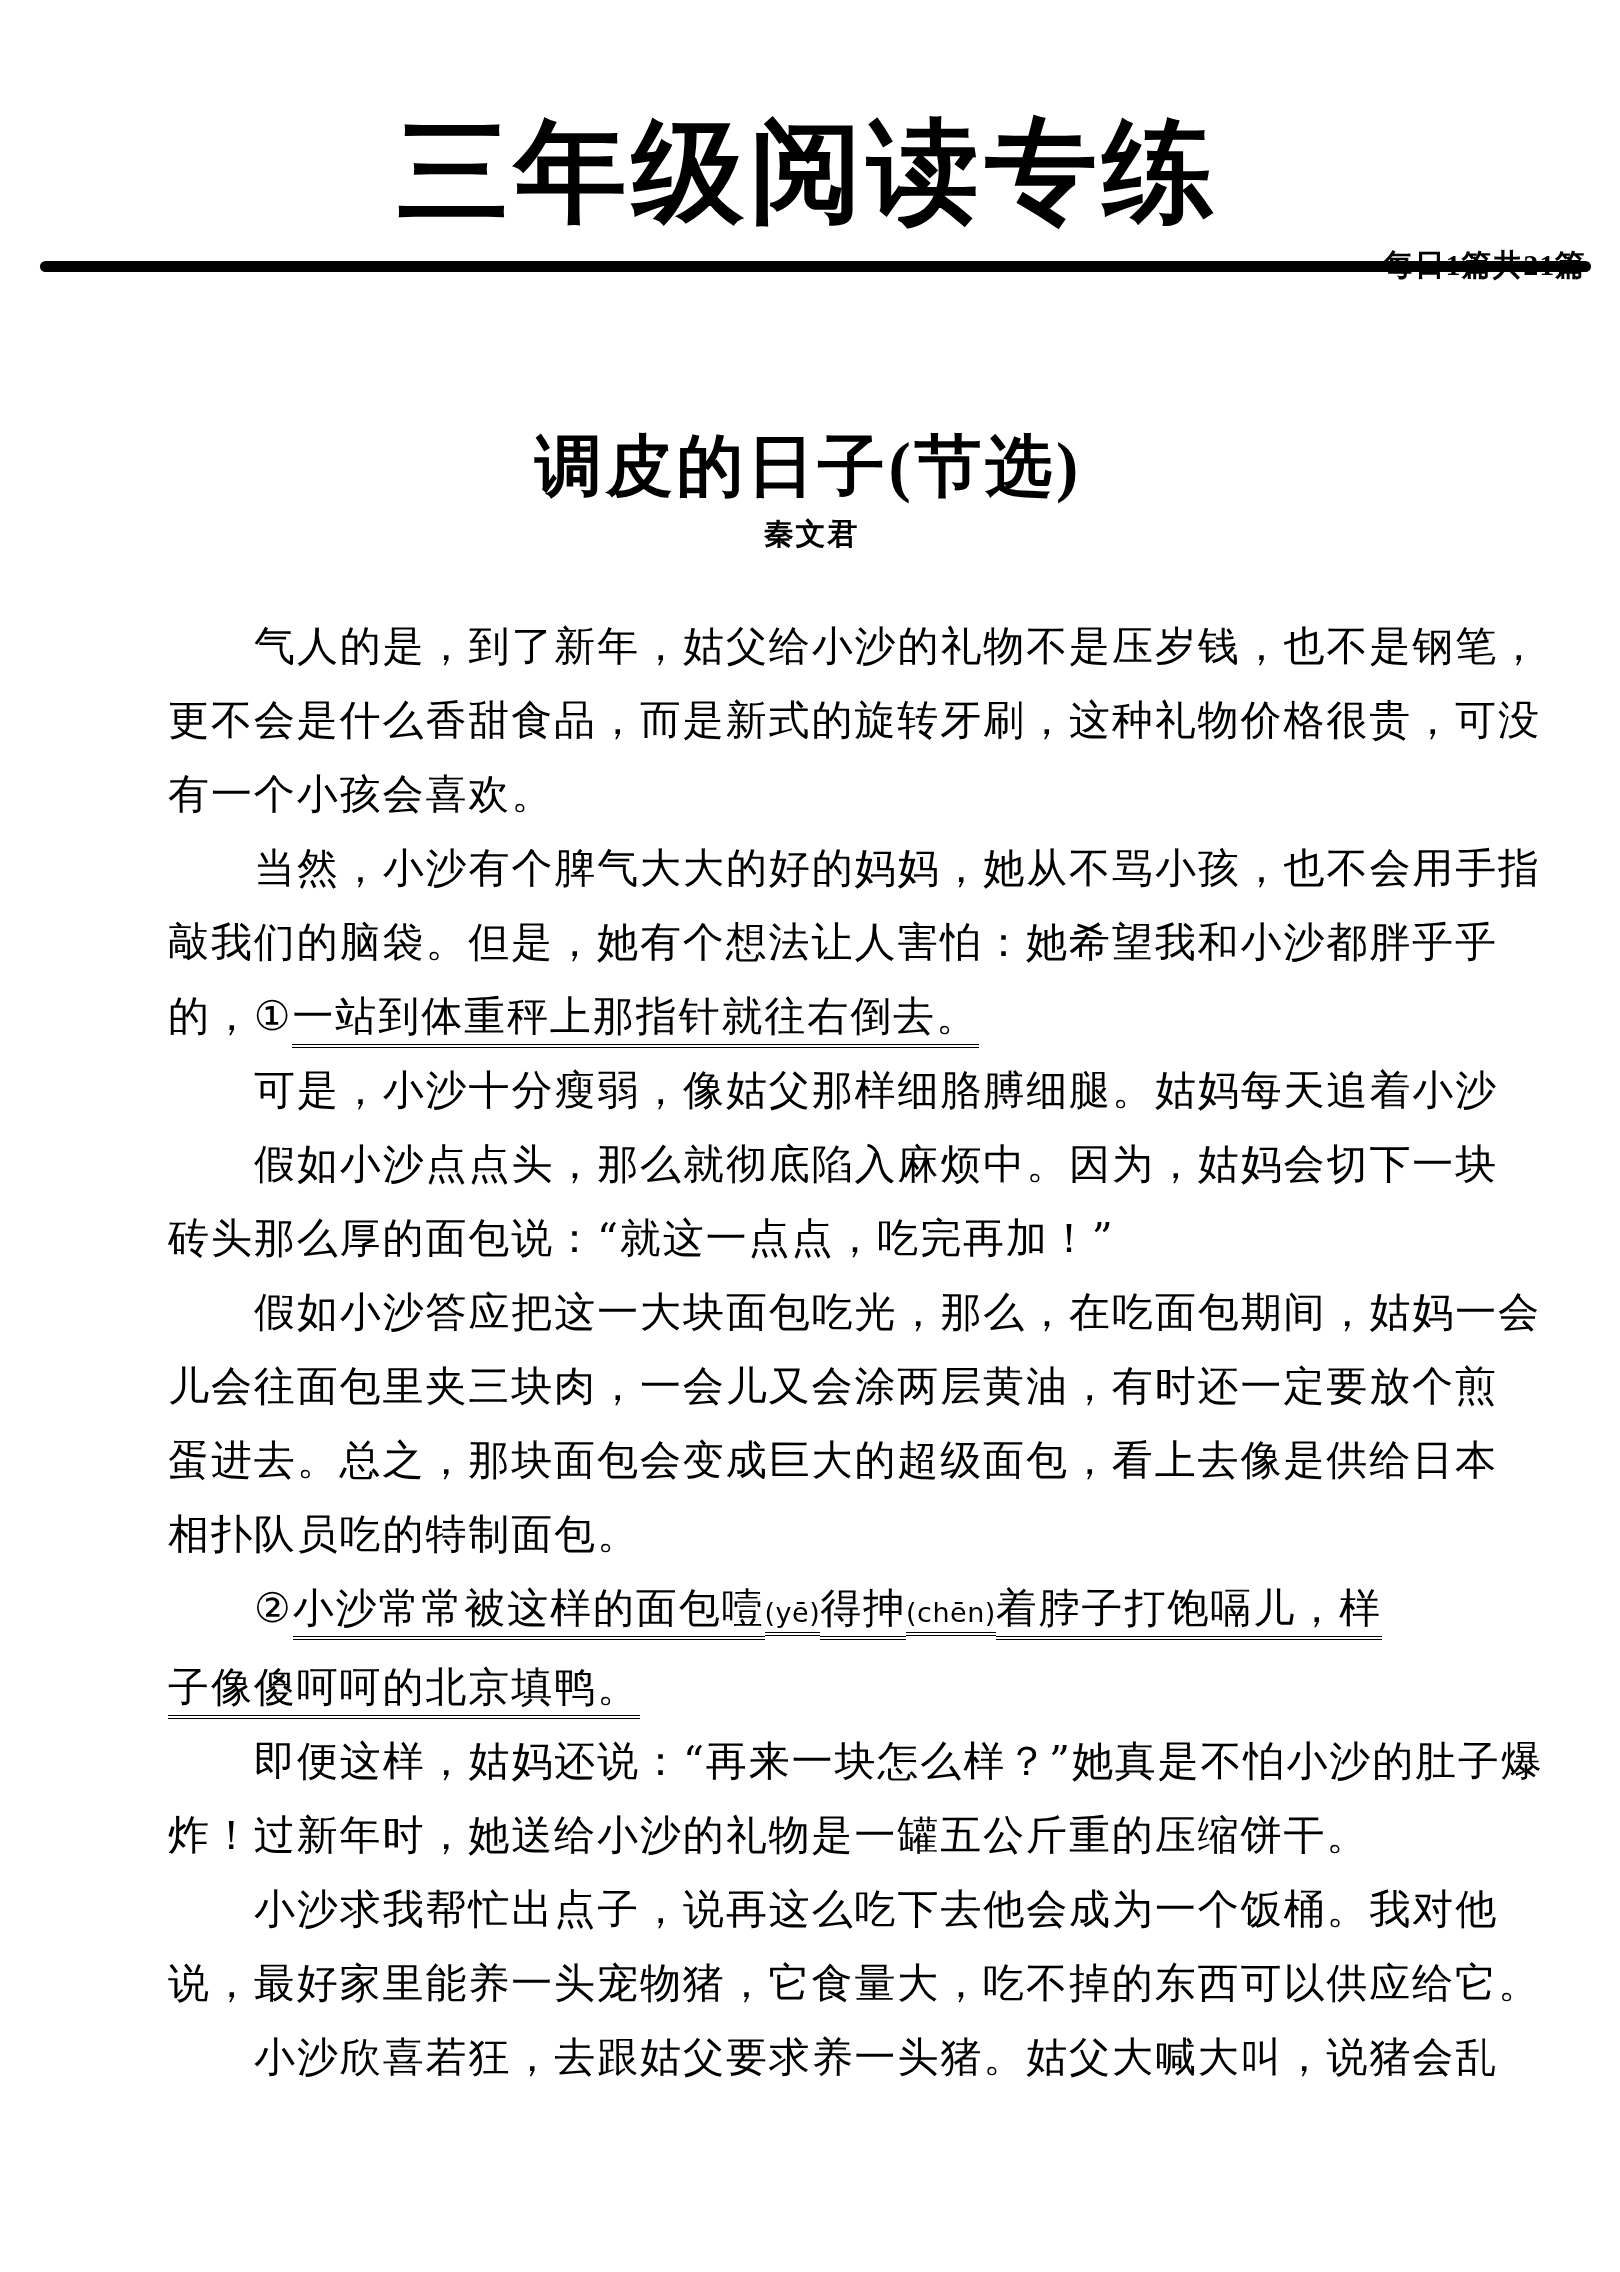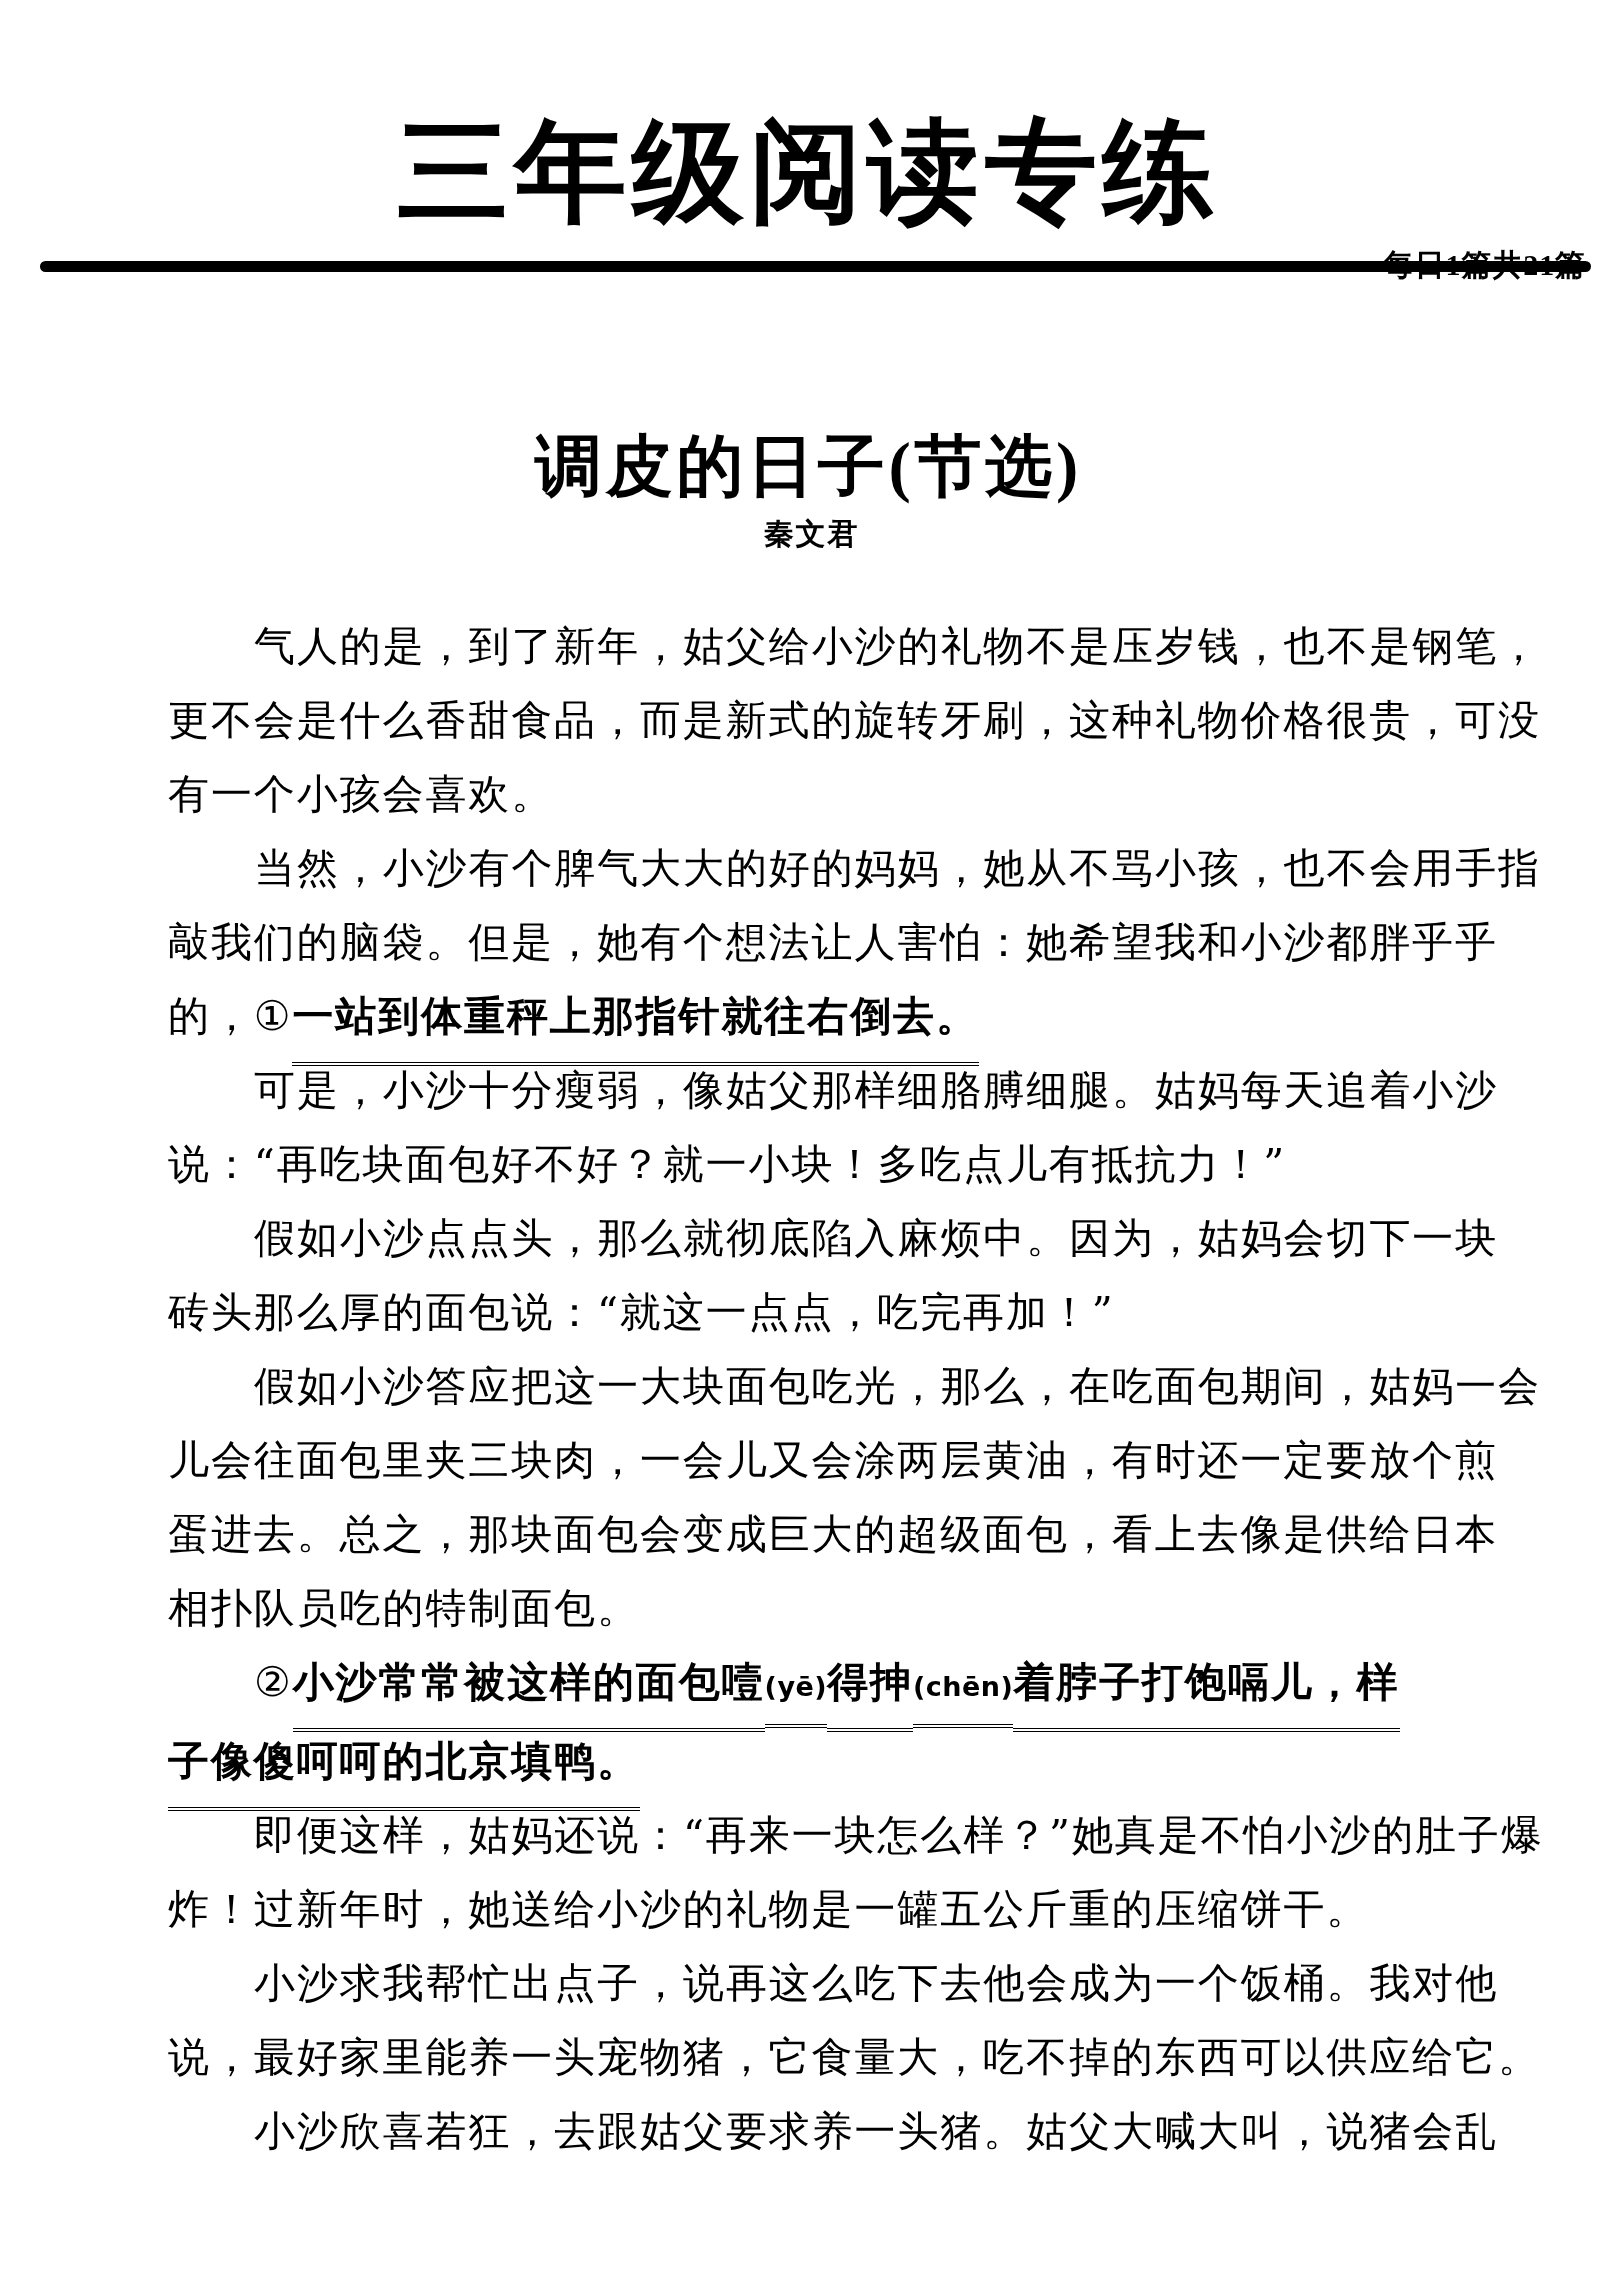--- a/index.html
+++ b/index.html
@@ -93,22 +93,21 @@
   }
   .line {
     white-space: nowrap;
   }
   .line.indent {
     text-indent: 86px;
   }
   .seg { }
   .u {
     border-bottom: 4.7px double #000000;
-    padding-bottom: 22px;
-    font-weight: bold;
+    padding-bottom: 4px;
   }
   .py {
     font-family: "DejaVu Sans", sans-serif;
     font-size: 27px;
     letter-spacing: 0.5px;
   }
   .num {
     font-family: "DejaVu Sans", sans-serif;
   }
 </style>
@@ -128,21 +127,20 @@
   <div class="article-author">秦文君</div>
 
   <div class="article-body" id="article-body">
       <div class="line indent"><span class="seg">气人的是，到了新年，姑父给小沙的礼物不是压岁钱，也不是钢笔，</span></div>
       <div class="line"><span class="seg">更不会是什么香甜食品，而是新式的旋转牙刷，这种礼物价格很贵，可没</span></div>
       <div class="line"><span class="seg">有一个小孩会喜欢。</span></div>
       <div class="line indent"><span class="seg">当然，小沙有个脾气大大的好的妈妈，她从不骂小孩，也不会用手指</span></div>
       <div class="line"><span class="seg">敲我们的脑袋。但是，她有个想法让人害怕：她希望我和小沙都胖乎乎</span></div>
       <div class="line"><span class="seg">的，</span><span class="seg num">①</span><span class="seg u">一站到体重秤上那指针就往右倒去。</span></div>
       <div class="line indent"><span class="seg">可是，小沙十分瘦弱，像姑父那样细胳膊细腿。姑妈每天追着小沙</span></div>
-      <div class="line"><span class="seg">说：“再吃块面包好不好？就一小块！多吃点儿有抵抗力！”</span></div>
       <div class="line indent"><span class="seg">假如小沙点点头，那么就彻底陷入麻烦中。因为，姑妈会切下一块</span></div>
       <div class="line"><span class="seg">砖头那么厚的面包说：“就这一点点，吃完再加！”</span></div>
       <div class="line indent"><span class="seg">假如小沙答应把这一大块面包吃光，那么，在吃面包期间，姑妈一会</span></div>
       <div class="line"><span class="seg">儿会往面包里夹三块肉，一会儿又会涂两层黄油，有时还一定要放个煎</span></div>
       <div class="line"><span class="seg">蛋进去。总之，那块面包会变成巨大的超级面包，看上去像是供给日本</span></div>
       <div class="line"><span class="seg">相扑队员吃的特制面包。</span></div>
       <div class="line indent"><span class="seg num">②</span><span class="seg u">小沙常常被这样的面包噎</span><span class="seg u py">(yē)</span><span class="seg u">得抻</span><span class="seg u py">(chēn)</span><span class="seg u">着脖子打饱嗝儿，样</span></div>
       <div class="line"><span class="seg u">子像傻呵呵的北京填鸭。</span></div>
       <div class="line indent"><span class="seg">即便这样，姑妈还说：“再来一块怎么样？”她真是不怕小沙的肚子爆</span></div>
       <div class="line"><span class="seg">炸！过新年时，她送给小沙的礼物是一罐五公斤重的压缩饼干。</span></div>

